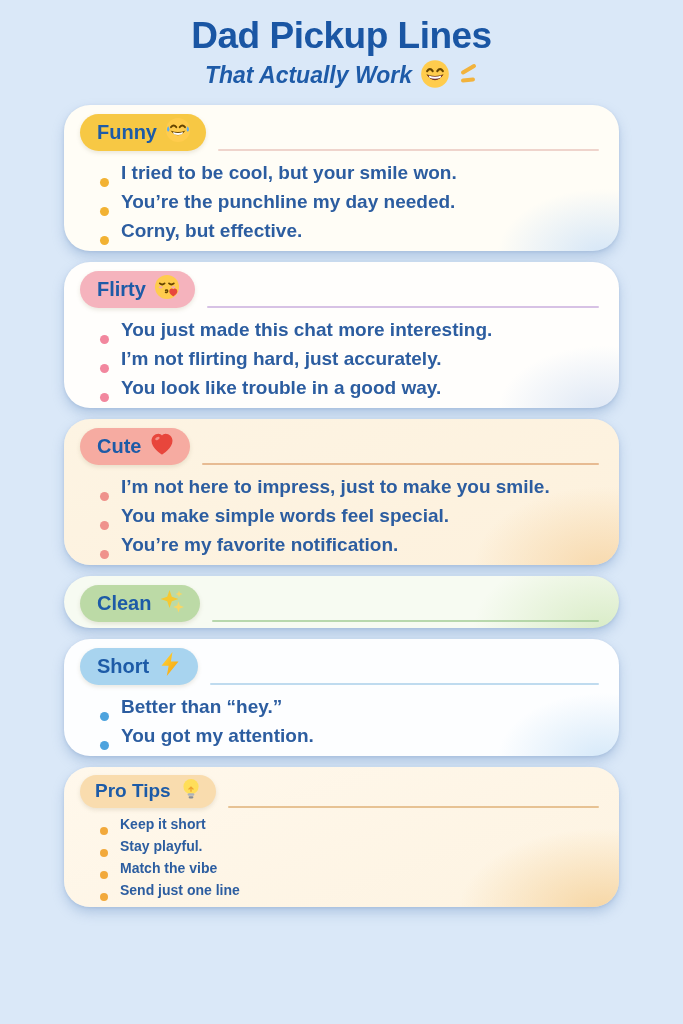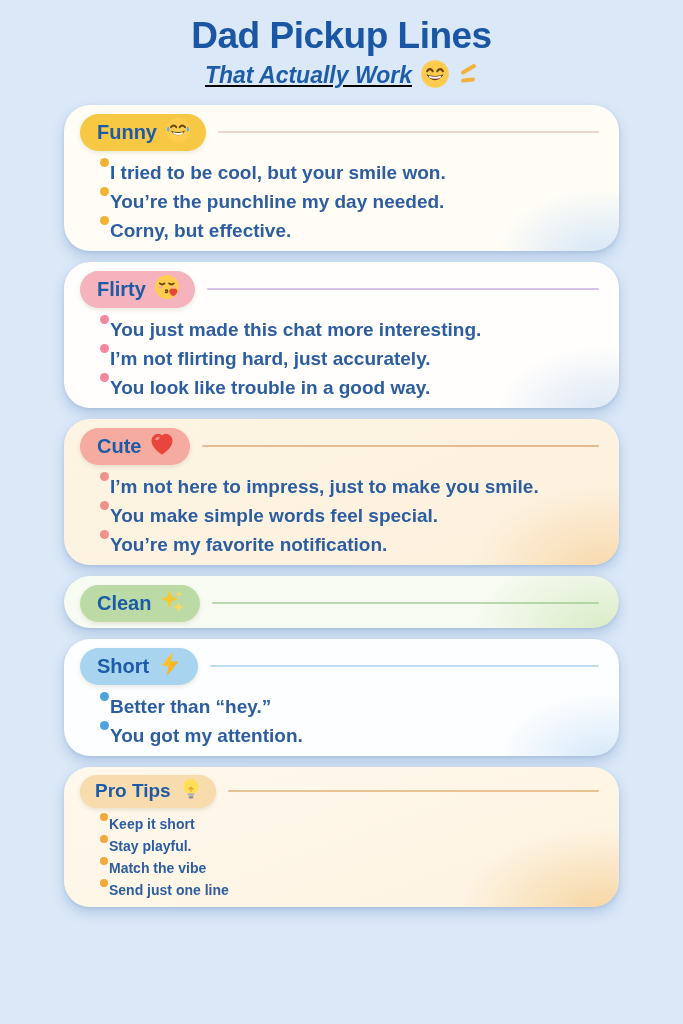--- a/index.html
+++ b/index.html
@@ -16,54 +16,53 @@
   
   .header { text-align: center; padding-top: 16px; }
   .title {
     font-size: 37px; font-weight: 800; letter-spacing: -0.5px;
     color: #1a56a4; line-height: 1.08;
   }
   .subtitle-row {
     margin-top: 3px;
     display: flex; align-items: center; justify-content: center; gap: 8px;
     height: 34px;
-    text-decoration: underline;
   }
   .subtitle {
     font-size: 23px; font-weight: 700; font-style: italic;
     color: #1e5ba8;
   }
   .emoji { display: inline-block; vertical-align: middle; }
 
   
   .cards { padding: 12px 64px 0; }
   .card {
     border-radius: 26px;
     margin-bottom: 11px;
     padding: 9px 16px 6px;
     box-shadow: 0 6px 12px rgba(125,157,199,0.42), 0 1px 3px rgba(125,157,199,0.3);
     overflow: hidden;
   }
-  .card-head { display: flex; align-items: center; }
+  .card-head { display: flex; align-items: flex-end; }
   .badge {
     display: inline-flex; align-items: center; gap: 8px;
     background: var(--badge);
     border-radius: 999px;
     padding: 3px 15px 3px 17px;
     font-size: 20px; font-weight: 800; color: #1d5ba7;
     box-shadow: 0 2px 4px rgba(140,130,90,0.18);
     white-space: nowrap;
   }
   .rule {
     flex: 1; height: 2px; margin-left: 12px; margin-right: 4px;
     background: var(--line); border-radius: 2px; opacity: 0.75;
   }
   .card ul { list-style: none; margin-top: 7px; }
   .card li {
-    display: flex; align-items: flex-start; gap: 1px;
+    display: flex; align-items: flex-end; gap: 12px;
     padding-left: 20px;
     font-size: 19px; font-weight: 700; color: #2c5da0;
     line-height: 29px;
   }
   .dot {
     width: 9px; height: 9px; border-radius: 50%;
     background: var(--bullet); flex: 0 0 auto;
   }
 
   

